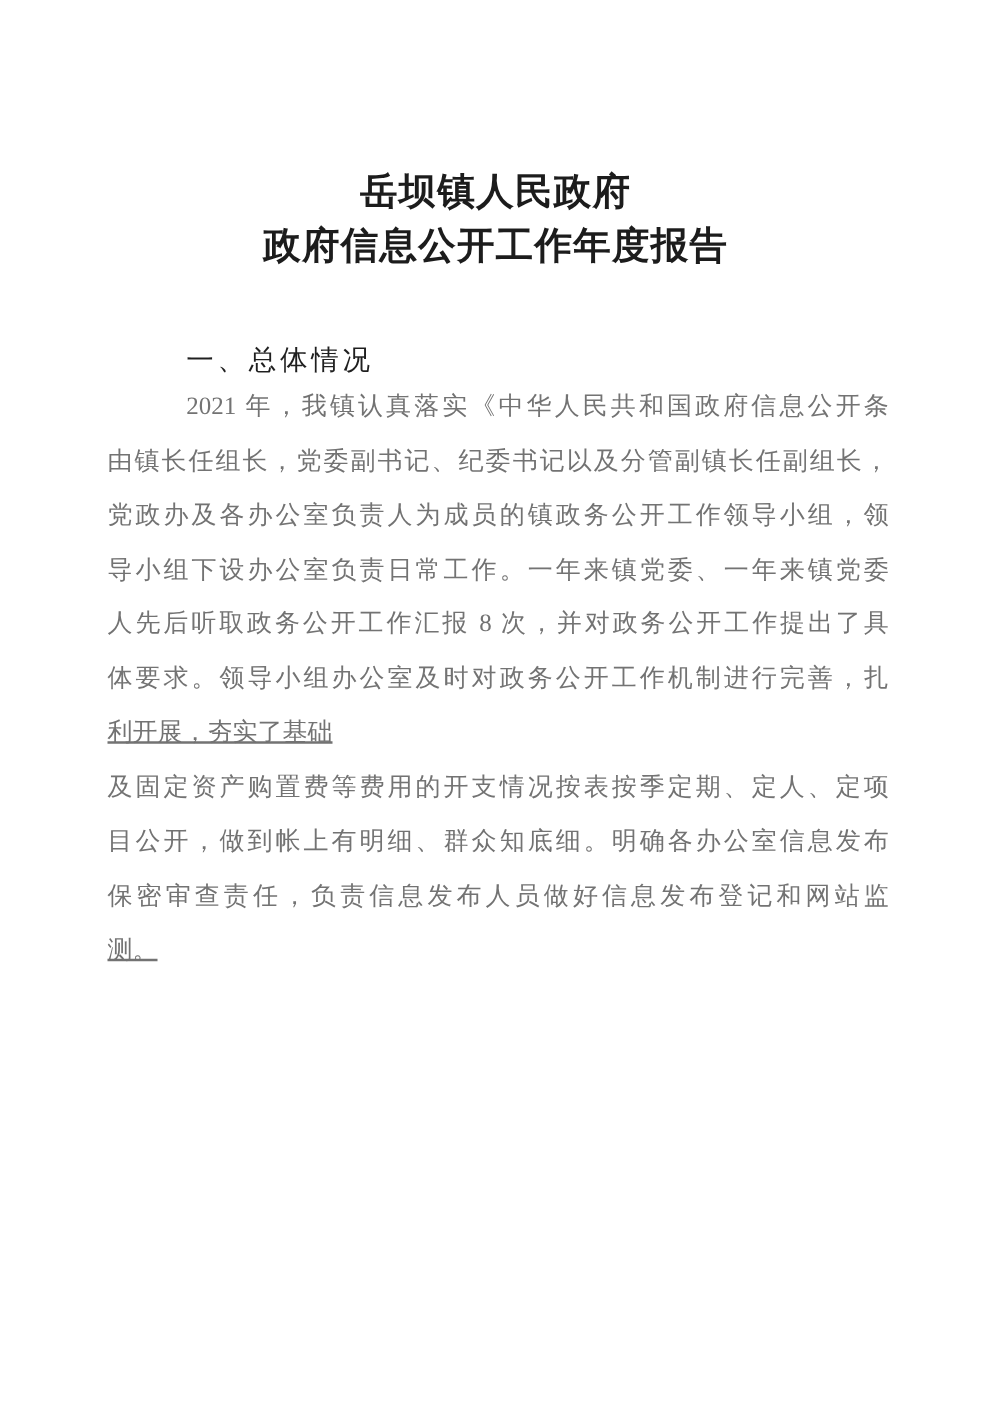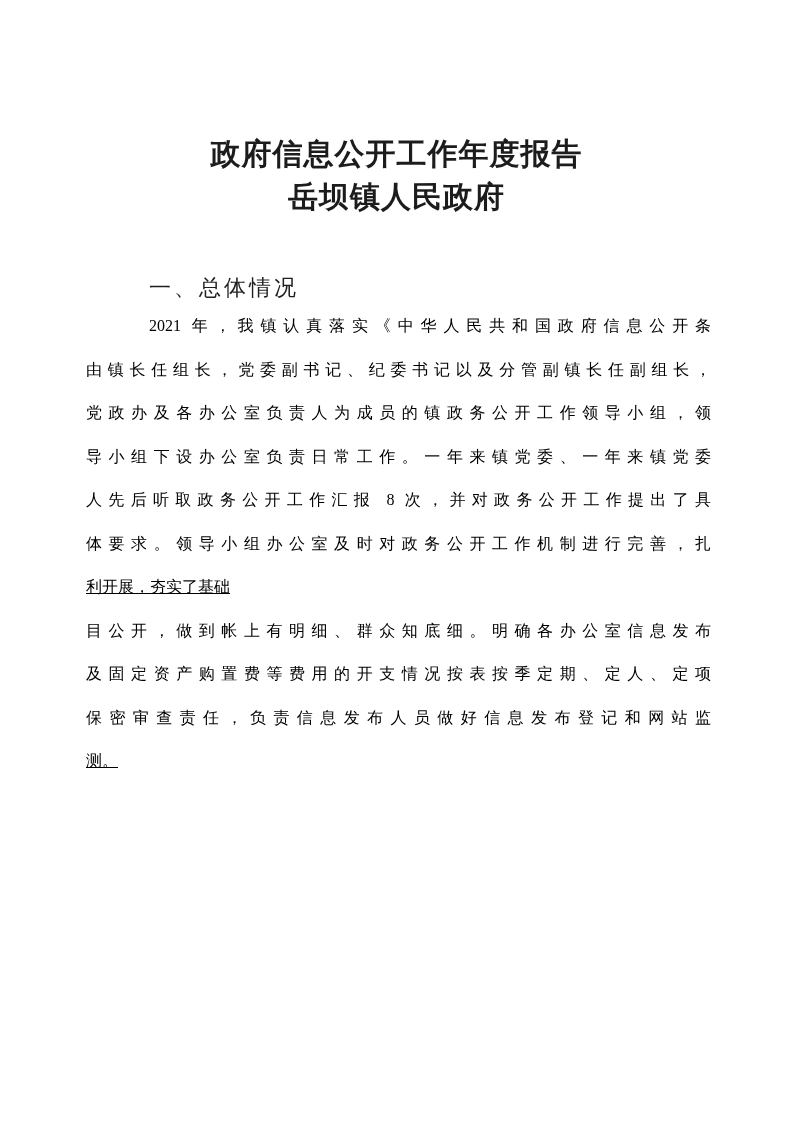--- a/index.html
+++ b/index.html
@@ -39,22 +39,22 @@
     line-height: 44px;
     font-weight: 400;
     color: #1f1f1f;
     letter-spacing: 3px;
   }
   .body-text {
     position: absolute;
     top: 304px;
     left: 86px;
     width: 625px;
-    font-size: 16px;
-    color: #000000;
+    font-size: 20px;
+    color: #737373;
   }
   .line {
     line-height: 43.5px;
     height: 43.5px;
     white-space: nowrap;
     text-align: justify;
     text-align-last: justify;
     text-justify: inter-character;
     overflow: visible;
   }
@@ -68,36 +68,36 @@
   .bold-lead {
     font-weight: 700;
   }
 </style>
 </head>
 <body>
 
 <div class="page">
 
   <div class="doc-title">
+    <div>岳坝镇人民政府</div>
     <div>政府信息公开工作年度报告</div>
-    <div>岳坝镇人民政府</div>
   </div>
 
   <div class="section-heading">一、总体情况</div>
 
   <div class="body-text">
 
     <div class="line indent">2021 年，我镇认真落实《中华人民共和国政府信息公开条</div>
     <div class="line">由镇长任组长，党委副书记、纪委书记以及分管副镇长任副组长，</div>
     <div class="line">党政办及各办公室负责人为成员的镇政务公开工作领导小组，领</div>
     <div class="line">导小组下设办公室负责日常工作。一年来镇党委、一年来镇党委</div>
     <div class="line">人先后听取政务公开工作汇报 8 次，并对政务公开工作提出了具</div>
     <div class="line">体要求。领导小组办公室及时对政务公开工作机制进行完善，扎</div>
     <div class="line last">利开展，夯实了基础</div>
 
+    <div class="line">及固定资产购置费等费用的开支情况按表按季定期、定人、定项</div>
     <div class="line">目公开，做到帐上有明细、群众知底细。明确各办公室信息发布</div>
-    <div class="line">及固定资产购置费等费用的开支情况按表按季定期、定人、定项</div>
     <div class="line">保密审查责任，负责信息发布人员做好信息发布登记和网站监</div>
     <div class="line last">测。</div>
 
   </div>
 
 </div>
 
 </body></html>

